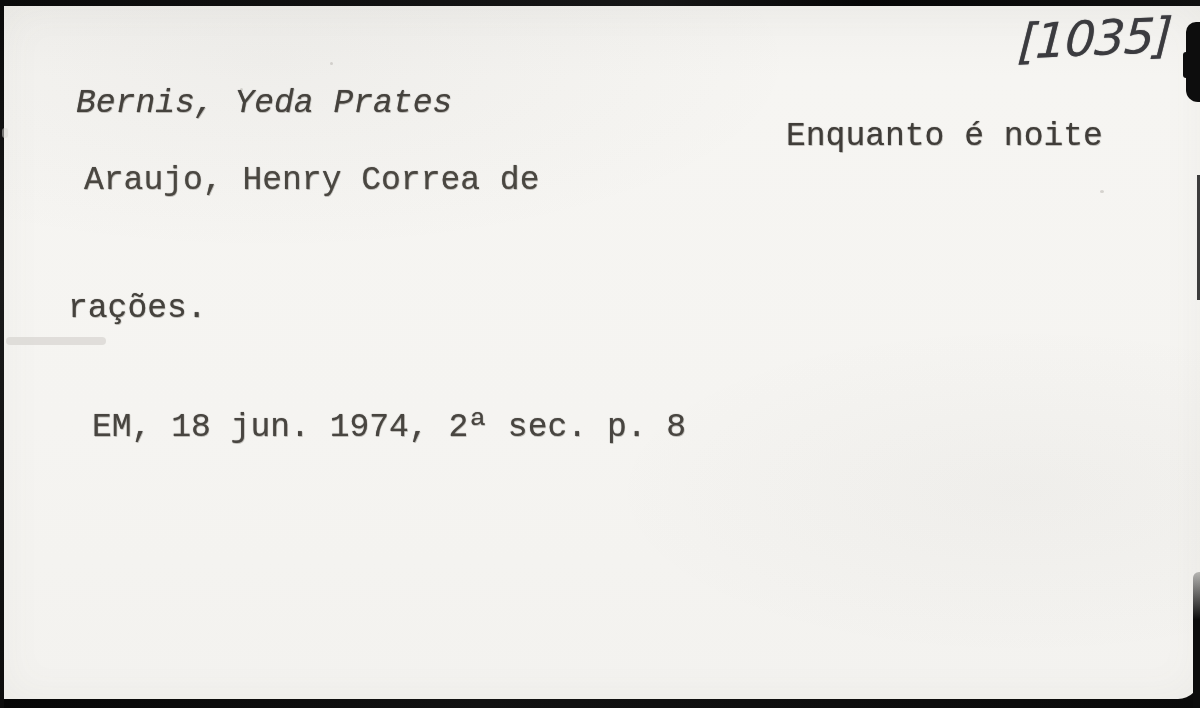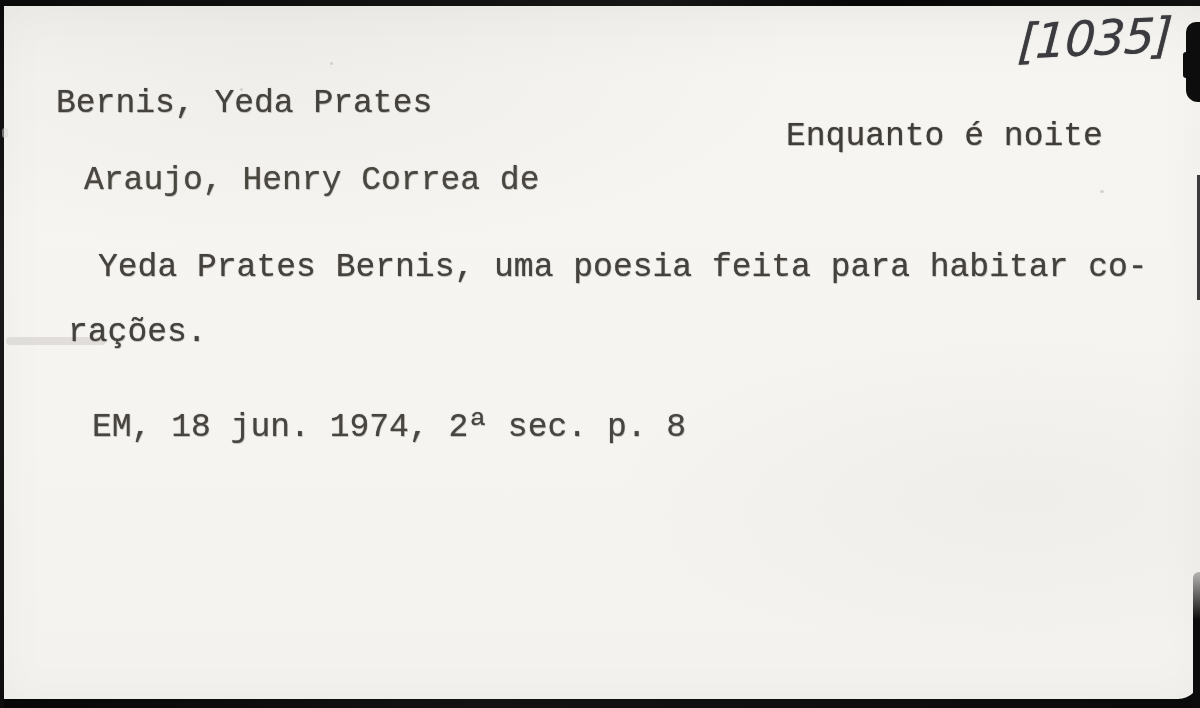--- a/index.html
+++ b/index.html
@@ -53,25 +53,25 @@
   
   .tw{
     position:absolute;
     font-family:"Liberation Mono","DejaVu Sans Mono",monospace;
     font-size:33px;line-height:1.2;
     color:#45423d;
     text-shadow:0 0 1px rgba(66,62,56,.6), 0.6px 0.6px 0.4px rgba(66,62,56,.25);
     white-space:pre;
     letter-spacing:0;
   }
-  #main-entry{top:84px;left:56px;}
+  #main-entry{top:84px;left:76px;font-style:italic;}
   #title-line{top:84px;left:786px;color:#403d39;margin-top:33px;}
   #added-entry{top:161px;left:68px;color:#4a4741;margin-left:16px;}
   #annotation-1{top:248px;left:98px;}
-  #annotation-2{top:289px;left:68px;margin-top:24px;}
+  #annotation-2{top:289px;left:68px;}
   #citation{top:408px;left:92px;color:#484540;text-align:center;}
   
   #call-number{
     position:absolute;top:10px;left:1018px;
     font-family:"DejaVu Sans",sans-serif;
     font-style:italic;
     font-size:48px;
     color:#3b3b3f;
     transform:rotate(-2.5deg) skewX(-6deg);
     letter-spacing:-1px;
@@ -99,19 +99,18 @@
   <div class="speck" style="left:1100px;top:190px;width:4px;height:3px;"></div>
 
   <div id="call-number">[1035]</div>
 
   <div class="tw" id="main-entry">Bernis, Yeda Prates</div>
 
   <div class="tw" id="title-line">Enquanto é noite</div>
 
   <div class="tw" id="added-entry">Araujo, Henry Correa de</div>
 
-  <div class="tw" id="annotation-1">Yeda Prates Bernis, uma poesia feita para habitar co-</div>
 
   <div class="tw" id="annotation-2">rações.</div>
 
   <div class="tw" id="citation">EM, 18 jun. 1974, 2ª sec. p. 8</div>
 
 </div>
 
 </body></html>

